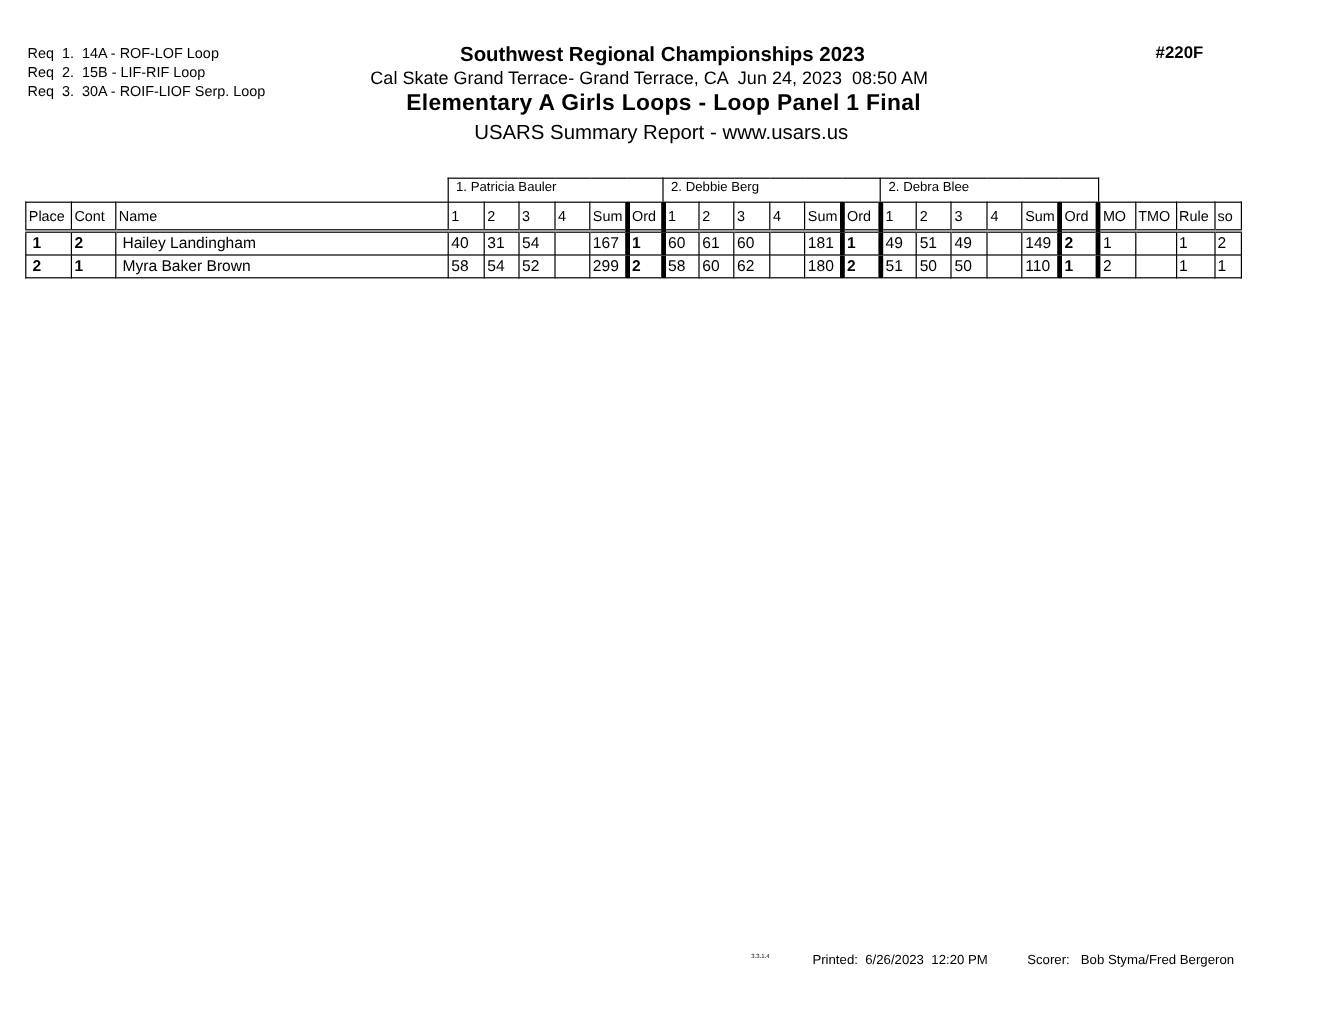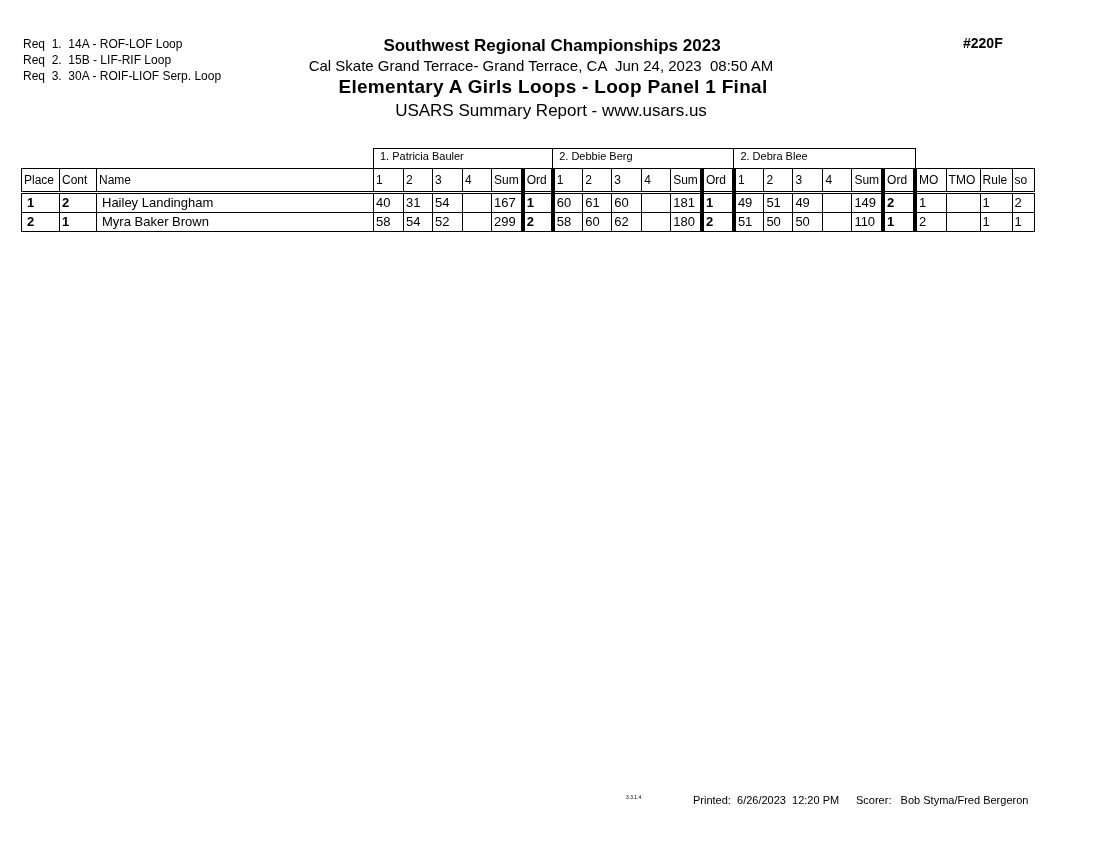--- a/index.html
+++ b/index.html
@@ -20,21 +20,21 @@
   table.score tr.hdr td { border-bottom: 3px double #000; height: 19px; line-height: 22px; vertical-align: bottom; }
   table.score tr.row td { height: 18px; line-height: 18px; font-size: 13px; }
   .c { text-align: left; }
   .r { text-align: left; }
   .b { font-weight: bold; }
   .thickL { border-left: 4px solid #000 !important; }
   .name { font-weight: normal; padding-left: 5px !important; }
   .lft { text-align: left; }
 
   .footer-ver { left: 626px; top: 782px; font-size: 5px; }
-  .footer-print { left: 676px; top: 782px; font-size: 11px; white-space: pre; padding-left: 17px; }
+  .footer-print { left: 660px; top: 782px; font-size: 11px; white-space: pre; padding-left: 17px; }
   .footer-scorer { left: 856px; top: 782px; font-size: 11px; white-space: pre; }
 </style>
 </head>
 <body>
 
 <div class="abs req" style="top:24px;">Req  1.  14A - ROF-LOF Loop</div>
 <div class="abs req" style="top:40px;">Req  2.  15B - LIF-RIF Loop</div>
 <div class="abs req" style="top:56px;">Req  3.  30A - ROIF-LIOF Serp. Loop</div>
 
 <div class="abs title t1">Southwest Regional Championships 2023</div>

